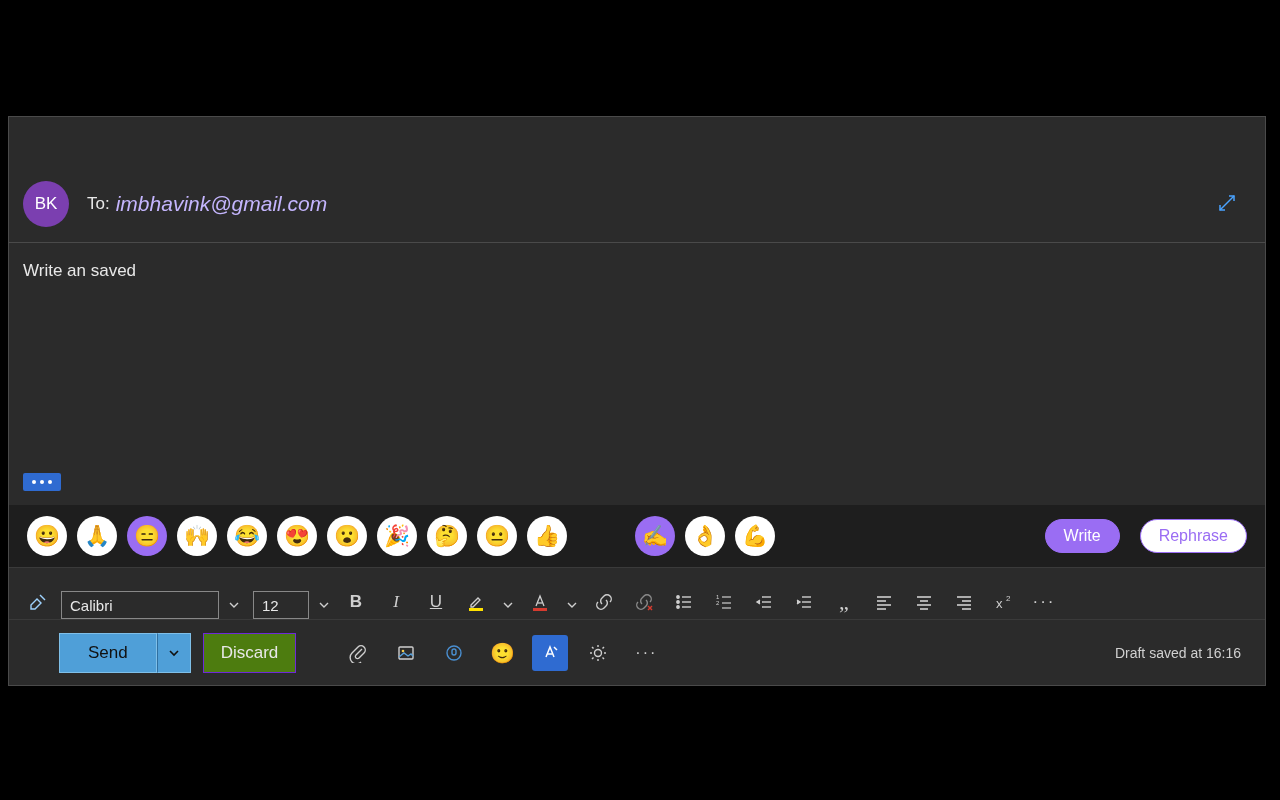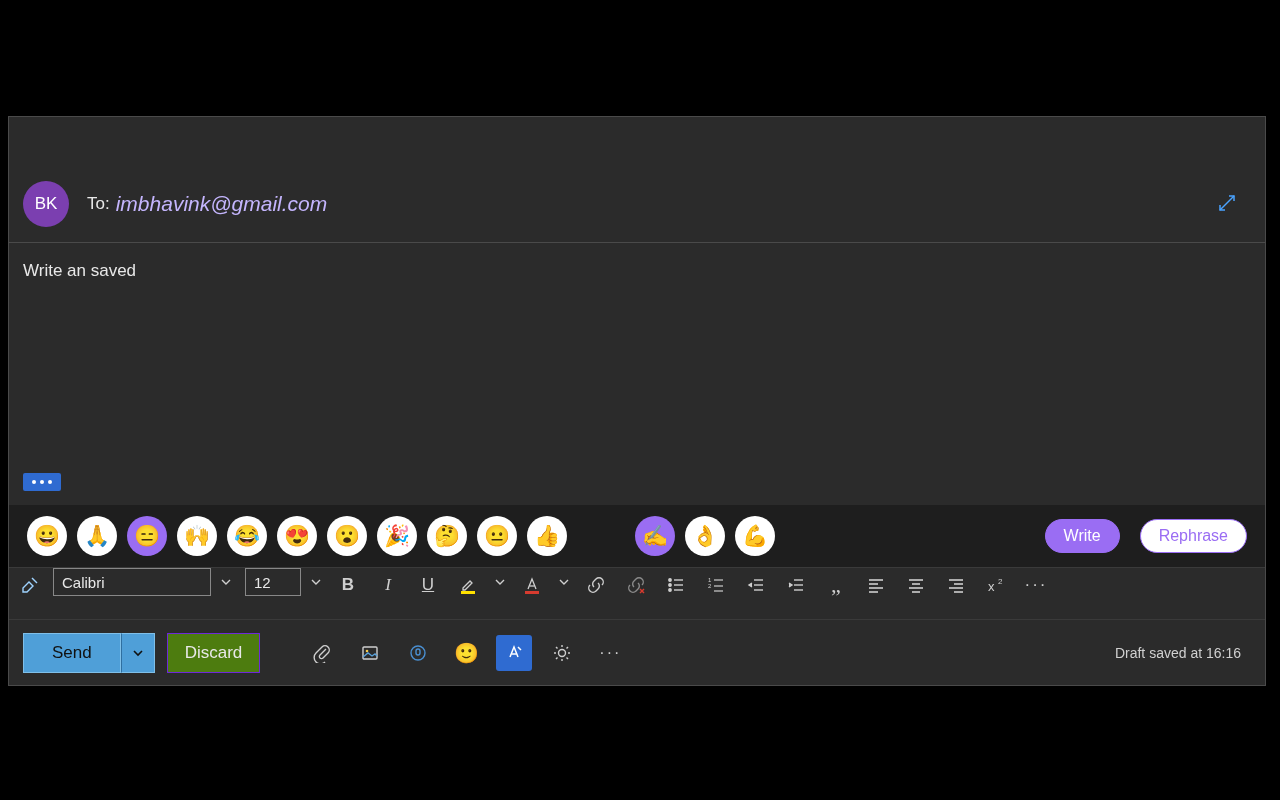--- a/index.html
+++ b/index.html
@@ -110,22 +110,22 @@
     align-items: center;
     border: 1px solid #9a6df3;
   }
   .pill-write { background: #9a6df3; color: #fff; margin-right: 10px; }
   .pill-rephrase { background: #fff; color: #9a6df3; }
   .format-row {
     height: 52px;
     background: #2b2b2b;
     border-top: 1px solid #3a3a3a;
     display: flex;
-    align-items: flex-start;
-    padding: 0 4px;
+    align-items: flex-end;
+    padding: 0 12px;
     gap: 6px;
   }
   .fmt-icon {
     width: 34px;
     height: 34px;
     display: flex;
     align-items: center;
     justify-content: center;
     cursor: pointer;
     color: #cfcfcf;
@@ -156,20 +156,21 @@
     border-top: 1px solid #3a3a3a;
     display: flex;
     align-items: center;
     padding: 0 14px;
     gap: 12px;
   }
   .send-btn {
     display: flex;
     height: 40px;
     cursor: pointer;
+    margin-left: 36px;
   }
   .send-main {
     background: #4f9fd8;
     color: #111;
     font-size: 17px;
     padding: 0 28px;
     display:flex;align-items:center;
     border:1px solid #7fbfe8;
   }
   .send-drop {

